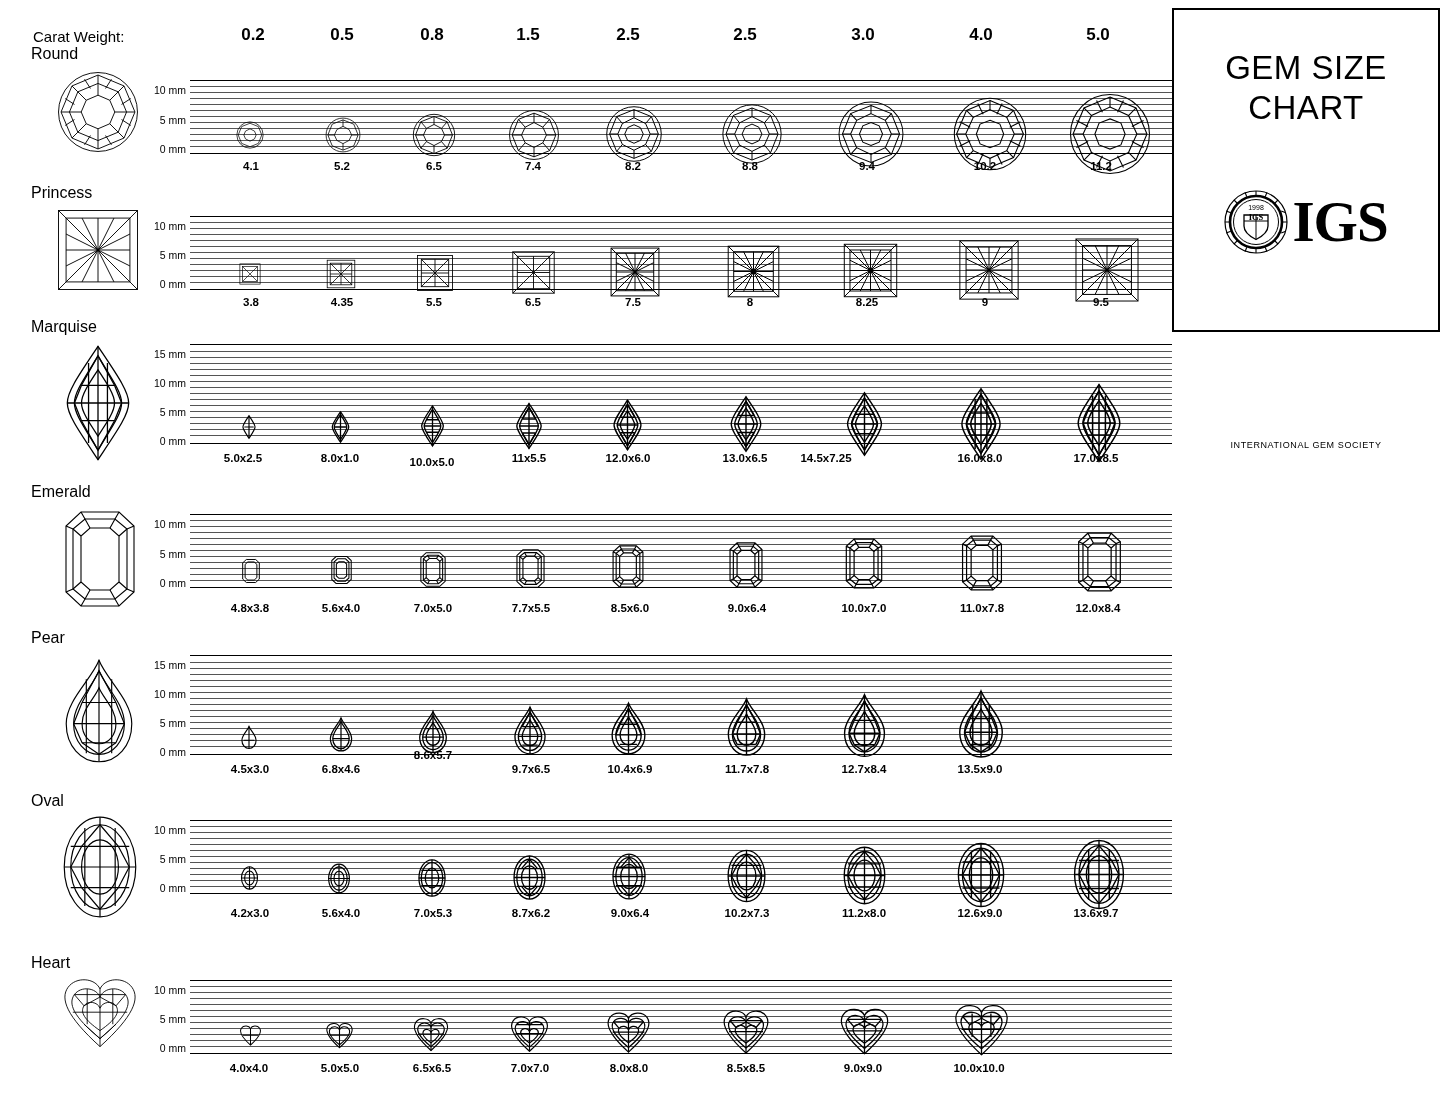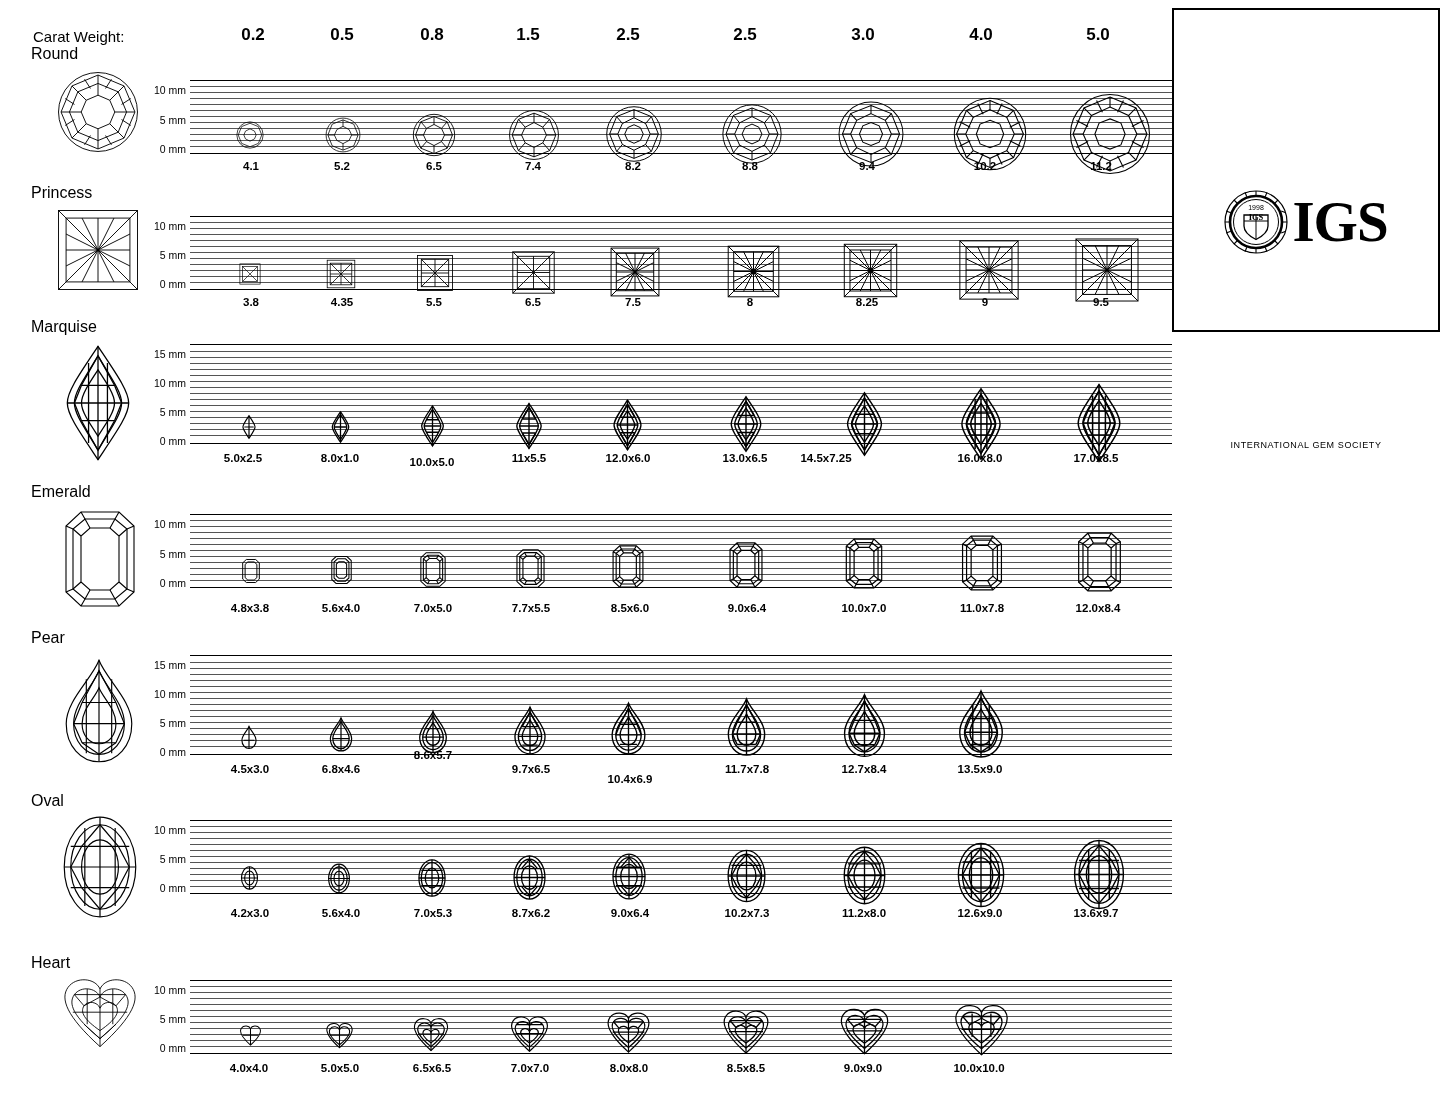--- a/index.html
+++ b/index.html
@@ -161,20 +161,22 @@
     <div class="carat-val" style="left:498px">1.5</div>
     <div class="carat-val" style="left:598px">2.5</div>
     <div class="carat-val" style="left:715px">2.5</div>
     <div class="carat-val" style="left:833px">3.0</div>
     <div class="carat-val" style="left:951px">4.0</div>
     <div class="carat-val" style="left:1068px">5.0</div>
   </div>
 
   <div class="logo-box">
     <div class="logo-title">
+      <div>GEM SIZE</div>
+      <div>CHART</div>
     </div>
     <div class="igs-wrap">
       <div class="igs-row">
         <div class="igs-seal">
           <svg width="64" height="64" viewBox="0 0 64 64">
             <g stroke="#000" fill="none">
               <circle cx="32" cy="32" r="31" stroke-width="1.2"></circle>
               <circle cx="32" cy="32" r="26" stroke-width="2.6"></circle>
               <circle cx="32" cy="32" r="22.5" stroke-width="1"></circle>
               <g stroke-width="1.1">
@@ -873,21 +875,21 @@
             <path d="M35,12 L19,42 M35,12 L51,42 M11,62 L19,42 M59,62 L51,42 M11,62 L19,80 M59,62 L51,80 M35,91 L19,80 M35,91 L51,80"></path>
             <path d="M23,22 L23,88 M47,22 L47,88"></path>
           </g>
         </svg>
     </div>
 
     <div class="dim-label" style="left:195px;top:138px">4.5x3.0</div>
     <div class="dim-label" style="left:286px;top:138px">6.8x4.6</div>
     <div class="dim-label" style="left:378px;top:124px">8.6x5.7</div>
     <div class="dim-label" style="left:476px;top:138px">9.7x6.5</div>
-    <div class="dim-label" style="left:575px;top:148px">10.4x6.9</div>
+    <div class="dim-label" style="left:575px;top:138px">10.4x6.9</div>
     <div class="dim-label" style="left:692px;top:138px">11.7x7.8</div>
     <div class="dim-label" style="left:809px;top:138px">12.7x8.4</div>
     <div class="dim-label" style="left:925px;top:138px">13.5x9.0</div>
   </div>
 
   <div class="section" style="top:788px;height:140px">
     <div class="shape-name" style="top:4px">Oval</div>
     <div class="big-gem" style="top:27px;left:62px">
       <svg width="76" height="104" viewBox="0 0 70 96">
         <g fill="none" stroke="#000" stroke-width="1.1">

